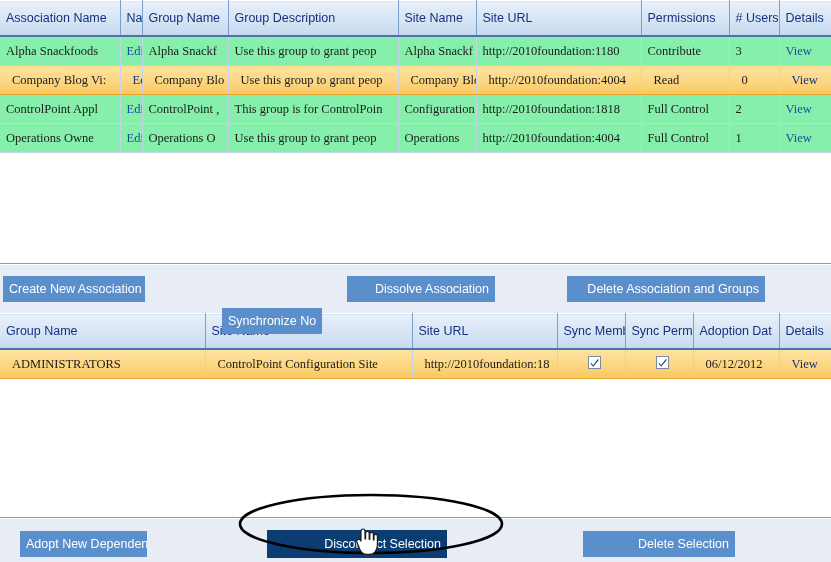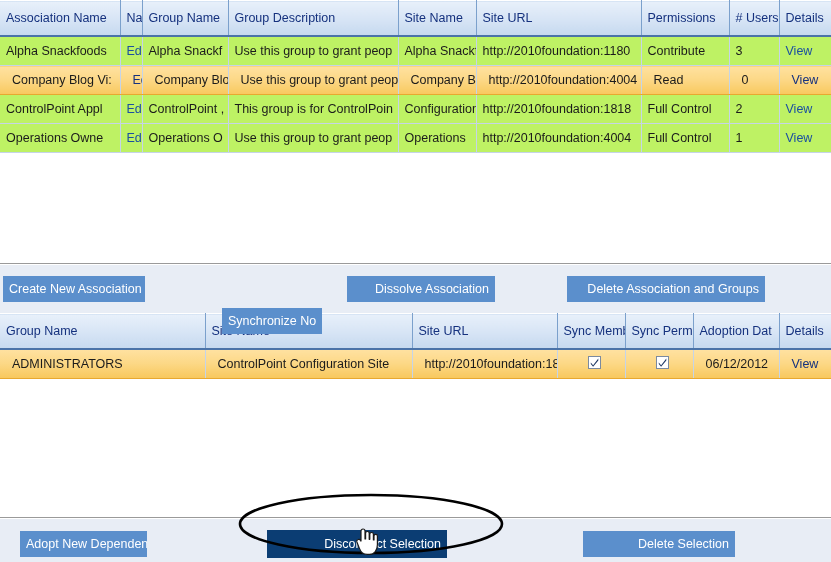--- a/index.html
+++ b/index.html
@@ -23,21 +23,21 @@
     height: 562px;
     position: relative;
     background: #ffffff;
   }
 
   
   .grid {
     width: 831px;
     border-collapse: collapse;
     table-layout: fixed;
-    background: #bef264;
+    background: #86efac;
   }
   .grid th {
     background: linear-gradient(to bottom, #e8f0fa 0%, #d6e4f5 55%, #c6d9ef 100%);
     border-right: 1px solid #7ba0cc;
     border-bottom: 2px solid #4b73a8;
     border-top: 1px solid #ffffff;
     color: #15317e;
     font-weight: normal;
     font-size: 12.5px;
     text-align: left;
@@ -51,20 +51,21 @@
   .grid td {
     border-right: 1px solid #c5d4e8;
     border-bottom: 1px solid #c5d4e8;
     padding: 5px 5px 5px 6px;
     height: 18px;
     white-space: nowrap;
     overflow: hidden;
     vertical-align: middle;
     font-size: 12.5px;
     color: #1b1b1b;
+    font-family: Liberation Serif, serif;
   }
   .grid td:last-child { border-right: none; }
   .grid tr.row-selected td {
     background: linear-gradient(to bottom, #ffe1a0 0%, #fcd886 48%, #f8c85e 100%);
     border-bottom: 1px solid #e8a830;
     padding-left: 12px;
   }
   .grid tr.row-selected td a.link { color: #15317e; }
   a.link {
     color: #1b4fa0;

